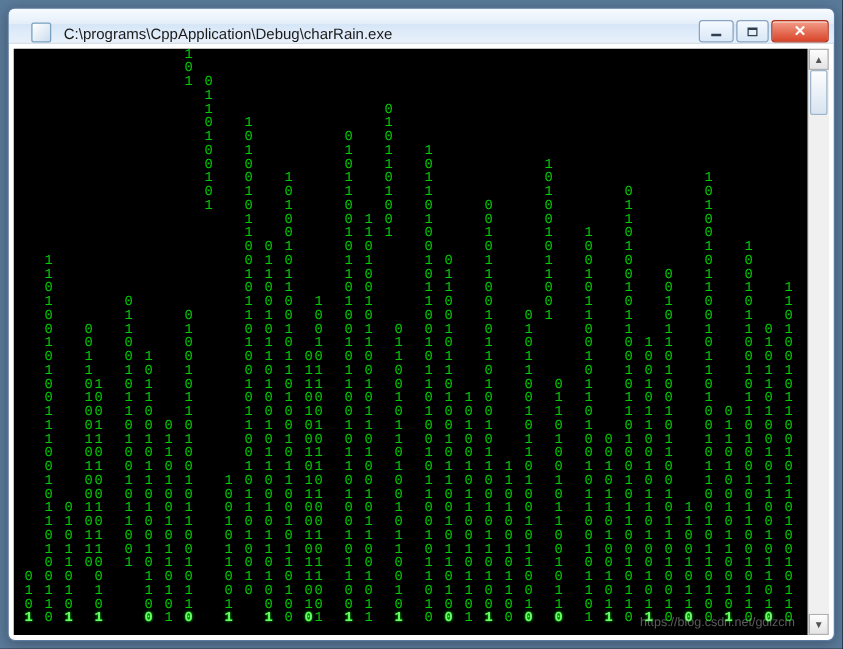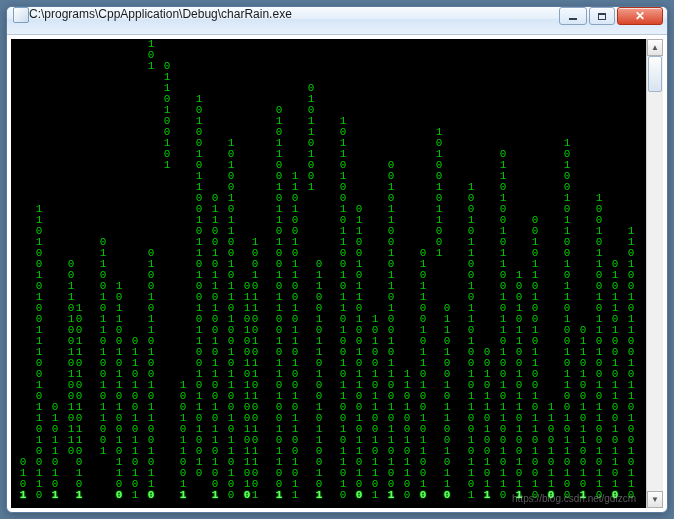--- a/index.html
+++ b/index.html
@@ -21,23 +21,23 @@
     box-shadow: 0 2px 10px rgba(0,0,0,0.3);
     display: flex;
     flex-direction: column;
   }
   .titlebar {
     height: 28px;
     background: linear-gradient(to bottom, #f7fbff 0%, #e4eef9 45%, #d6e6f7 46%, #e8f1fb 100%);
     border-bottom: 1px solid #b8c8d8;
     border-radius: 5px 5px 0 0;
     display: flex;
-    align-items: flex-start;
-    padding: 0 4px 0 6px;
-    gap: 0;
+    align-items: flex-end;
+    padding: 0 4px 0 18px;
+    gap: 10px;
   }
   .app-icon {
     width: 16px; height: 16px;
     border: 1px solid #7aa0c0;
     background: linear-gradient(135deg,#fff,#cde);
     border-radius: 2px;
   }
   .title {
     flex: 1;
     font-size: 12px;

